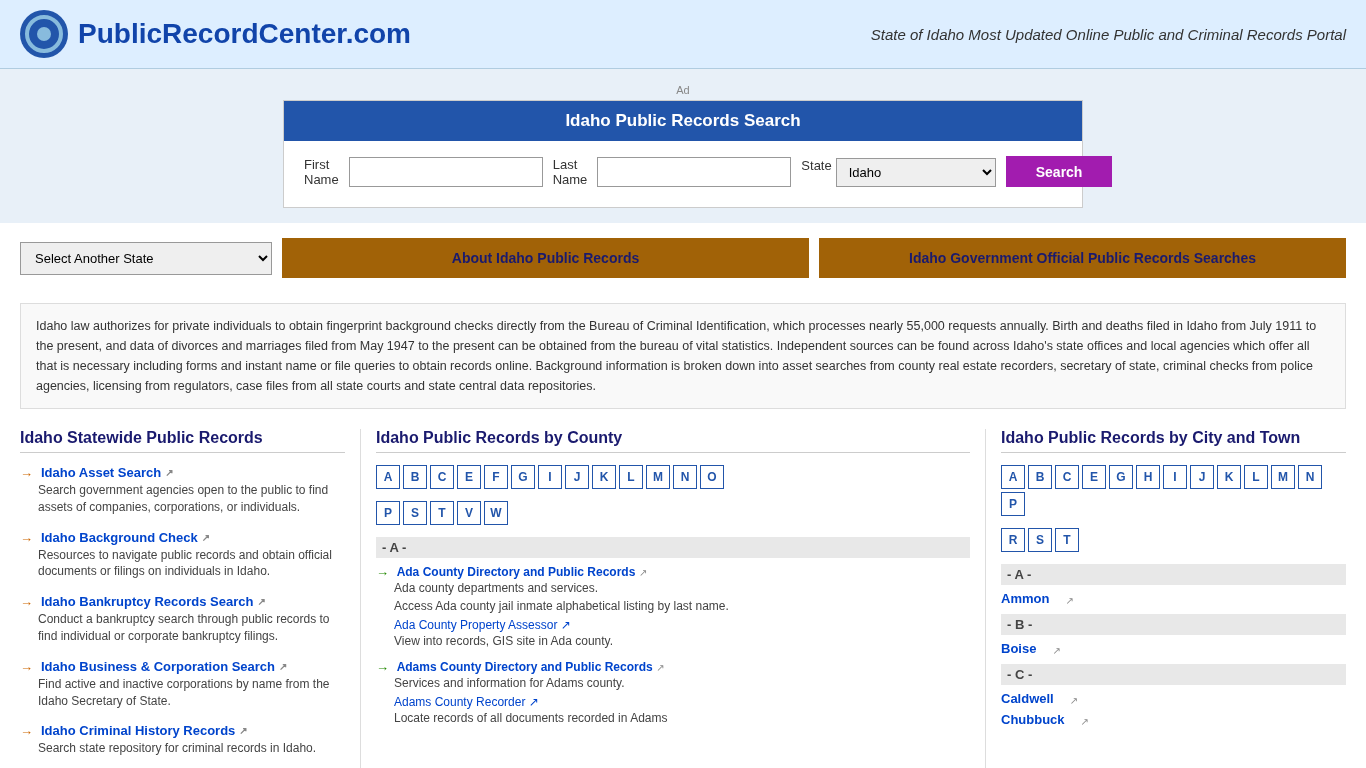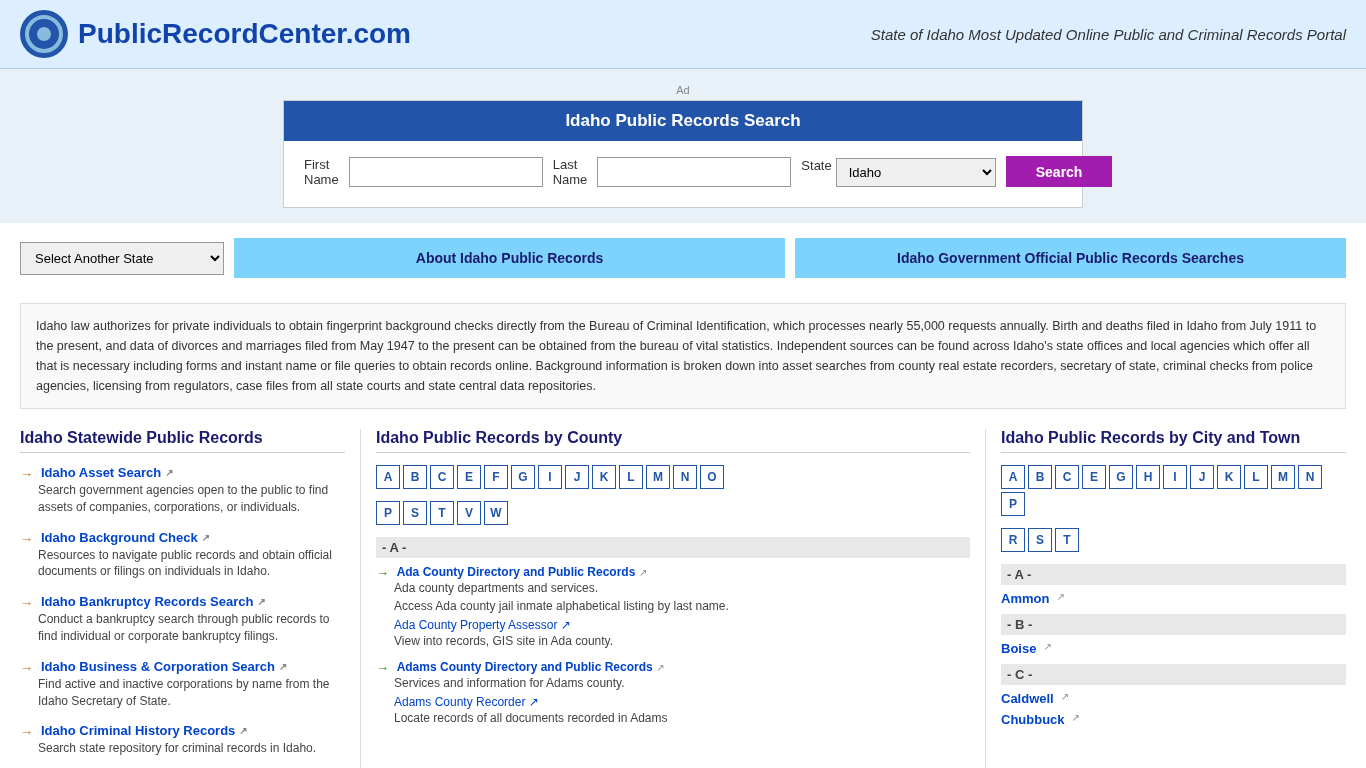--- a/index.html
+++ b/index.html
@@ -22,22 +22,22 @@
     .search-fields { display: flex; align-items: flex-end; gap: 10px; padding: 15px 20px 5px; }
     .search-field { display: flex; flex-direction: row; gap: 4px; }
     .search-field label { font-size: 13px; color: #333; }
     .search-field input, .search-field select { padding: 5px 8px; border: 1px solid #999; font-size: 13px; }
     .search-field input { width: 200px; }
     .search-field select { width: 160px; }
     .search-btn { background: #a21caf; color: #fff; border: none; padding: 8px 30px; font-size: 14px; font-weight: bold; cursor: pointer; height: 31px; }
 
     
     .nav-buttons { display: flex; align-items: center; gap: 0; padding: 15px 20px; flex-wrap: wrap; gap: 10px; }
-    .state-select-dropdown { padding: 7px 10px; border: 1px solid #999; font-size: 13px; width: 204px; }
-    .nav-btn-yellow { background: #7dd3fc; color: #1a1a6e; border: none; padding: 12px 25px; font-size: 14px; font-weight: bold; cursor: pointer; flex: 1; text-align: center; }
+    .state-select-dropdown { padding: 7px 10px; border: 1px solid #999; font-size: 13px; width: 252px; }
+    .nav-btn-yellow { background: #a16207; color: #1a1a6e; border: none; padding: 12px 25px; font-size: 14px; font-weight: bold; cursor: pointer; flex: 1; text-align: center; }
 
     
     .info-text { background: #f9f9f9; border: 1px solid #ddd; margin: 10px 20px; padding: 12px 15px; font-size: 12.5px; line-height: 1.6; color: #333; }
 
     
     .main-content { display: flex; gap: 0; padding: 10px 20px; }
 
     
     .left-col { width: 340px; flex-shrink: 0; padding-right: 15px; }
     .col-title { font-size: 16px; font-weight: bold; color: #1a1a6e; margin-bottom: 12px; border-bottom: 1px solid #ccc; padding-bottom: 5px; }
@@ -54,21 +54,21 @@
     .section-header { background: #e8e8e8; padding: 3px 6px; font-size: 13px; font-weight: bold; color: #444; margin: 8px 0 6px; }
     .county-link { color: #0044cc; font-weight: bold; font-size: 12px; text-decoration: none; }
     .county-sub-link { color: #0044cc; font-size: 12px; text-decoration: none; display: block; margin-top: 3px; }
     .county-desc { font-size: 12px; color: #444; line-height: 1.4; margin-top: 1px; }
     .county-entry { margin-bottom: 10px; }
     .arrow-green { color: #228800; font-weight: bold; margin-right: 4px; }
 
     
     .right-col { width: 360px; flex-shrink: 0; padding-left: 15px; }
     .city-link { color: #0044cc; font-weight: bold; font-size: 13px; text-decoration: none; }
-    .city-entry { margin-bottom: 6px; display: flex; align-items: flex-start; gap: 7px; }
+    .city-entry { margin-bottom: 6px; display: flex; align-items: flex-end; gap: 16px; }
   </style>
 </head>
 <body>
 
 <div class="header">
   <div class="logo-area">
     <div class="logo-circle"></div>
     <span class="logo-text">PublicRecordCenter.com</span>
   </div>
   <div class="header-tagline">State of Idaho Most Updated Online Public and Criminal Records Portal</div>

